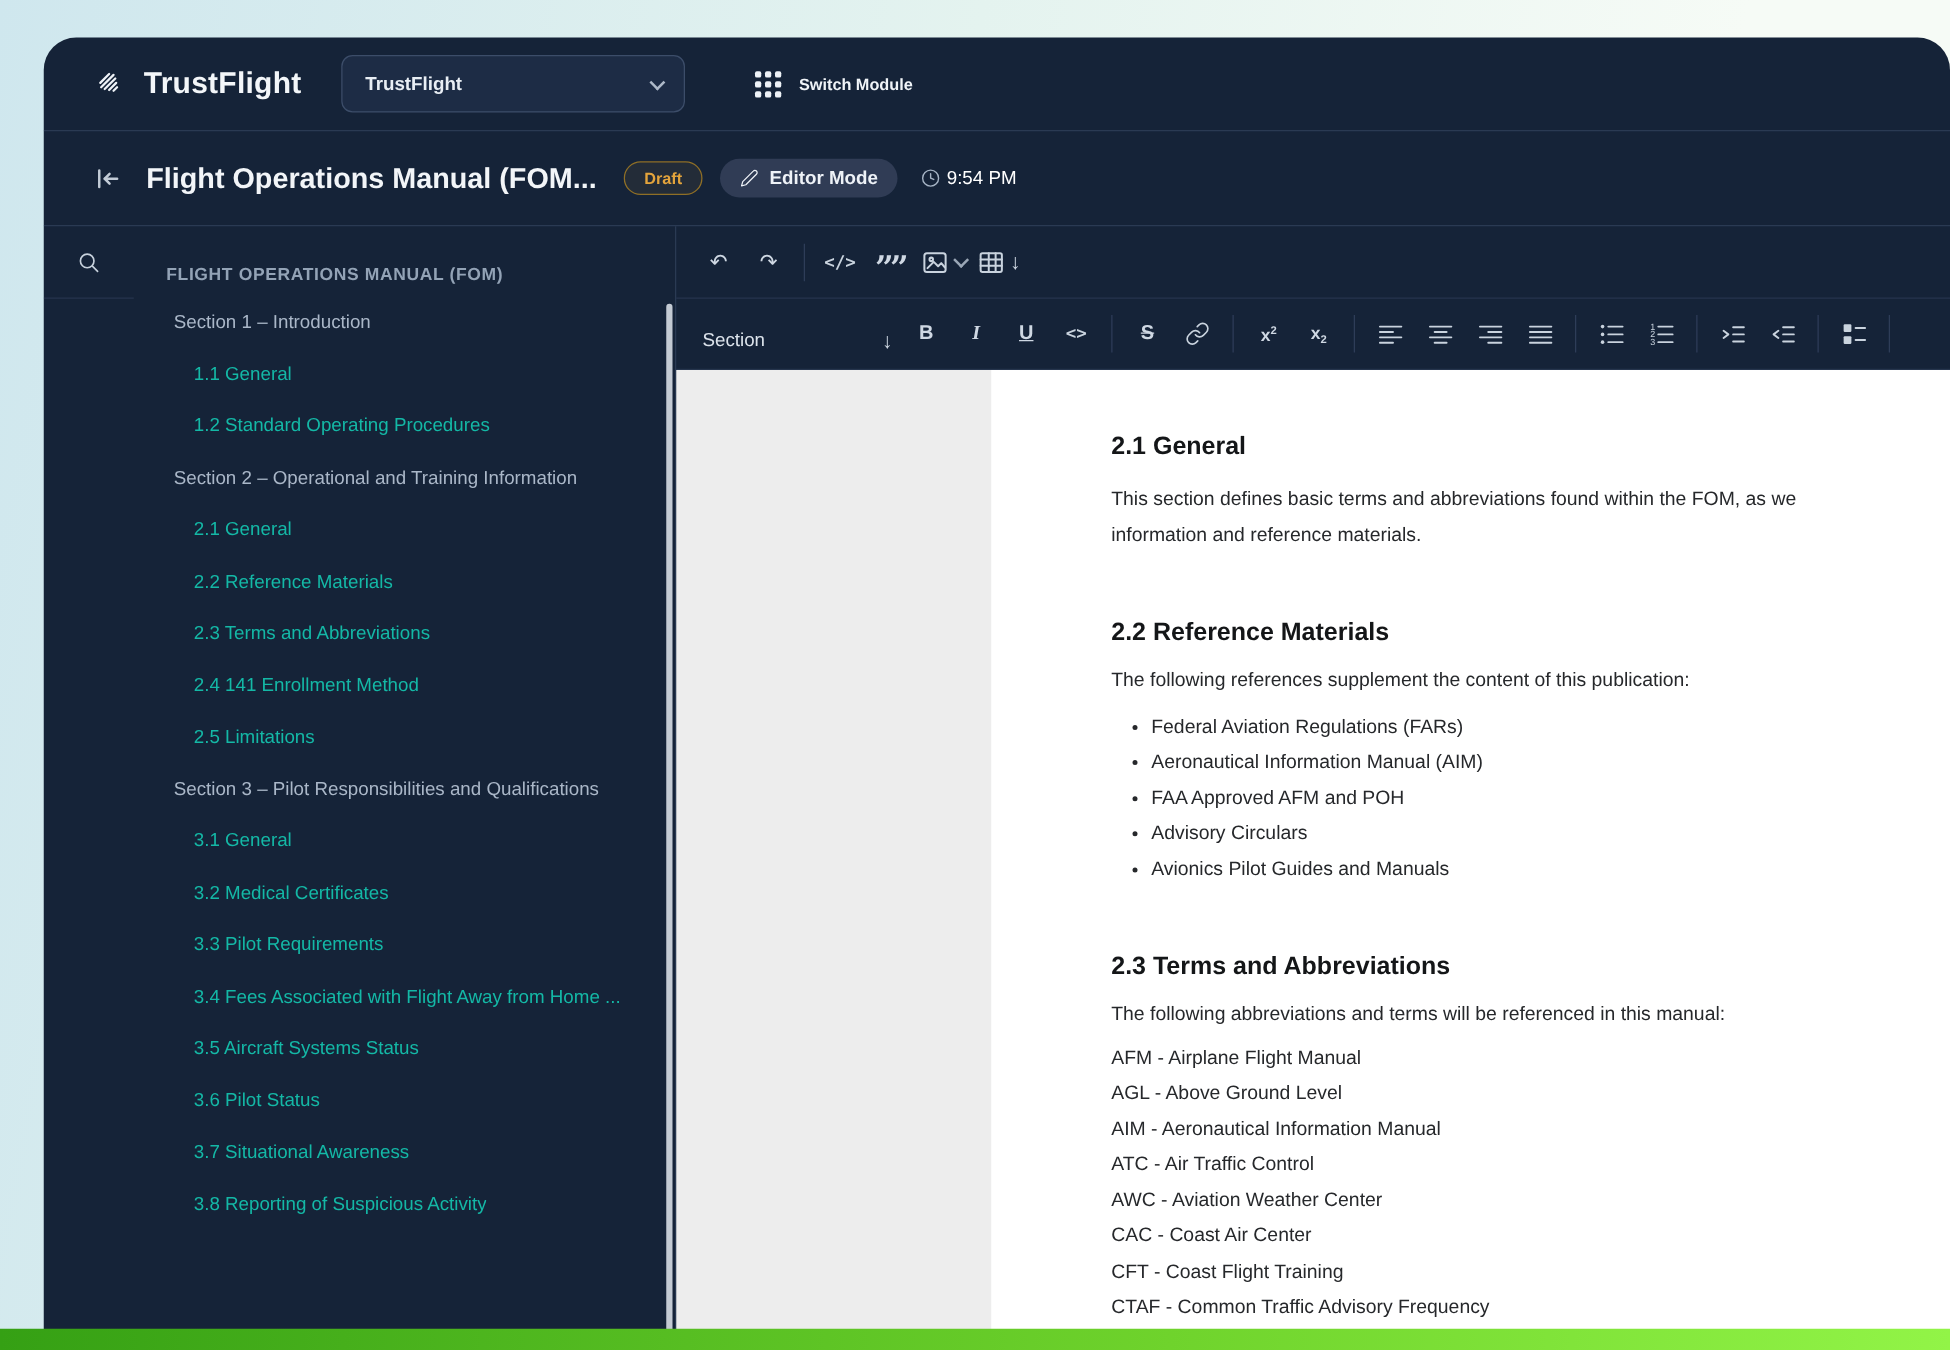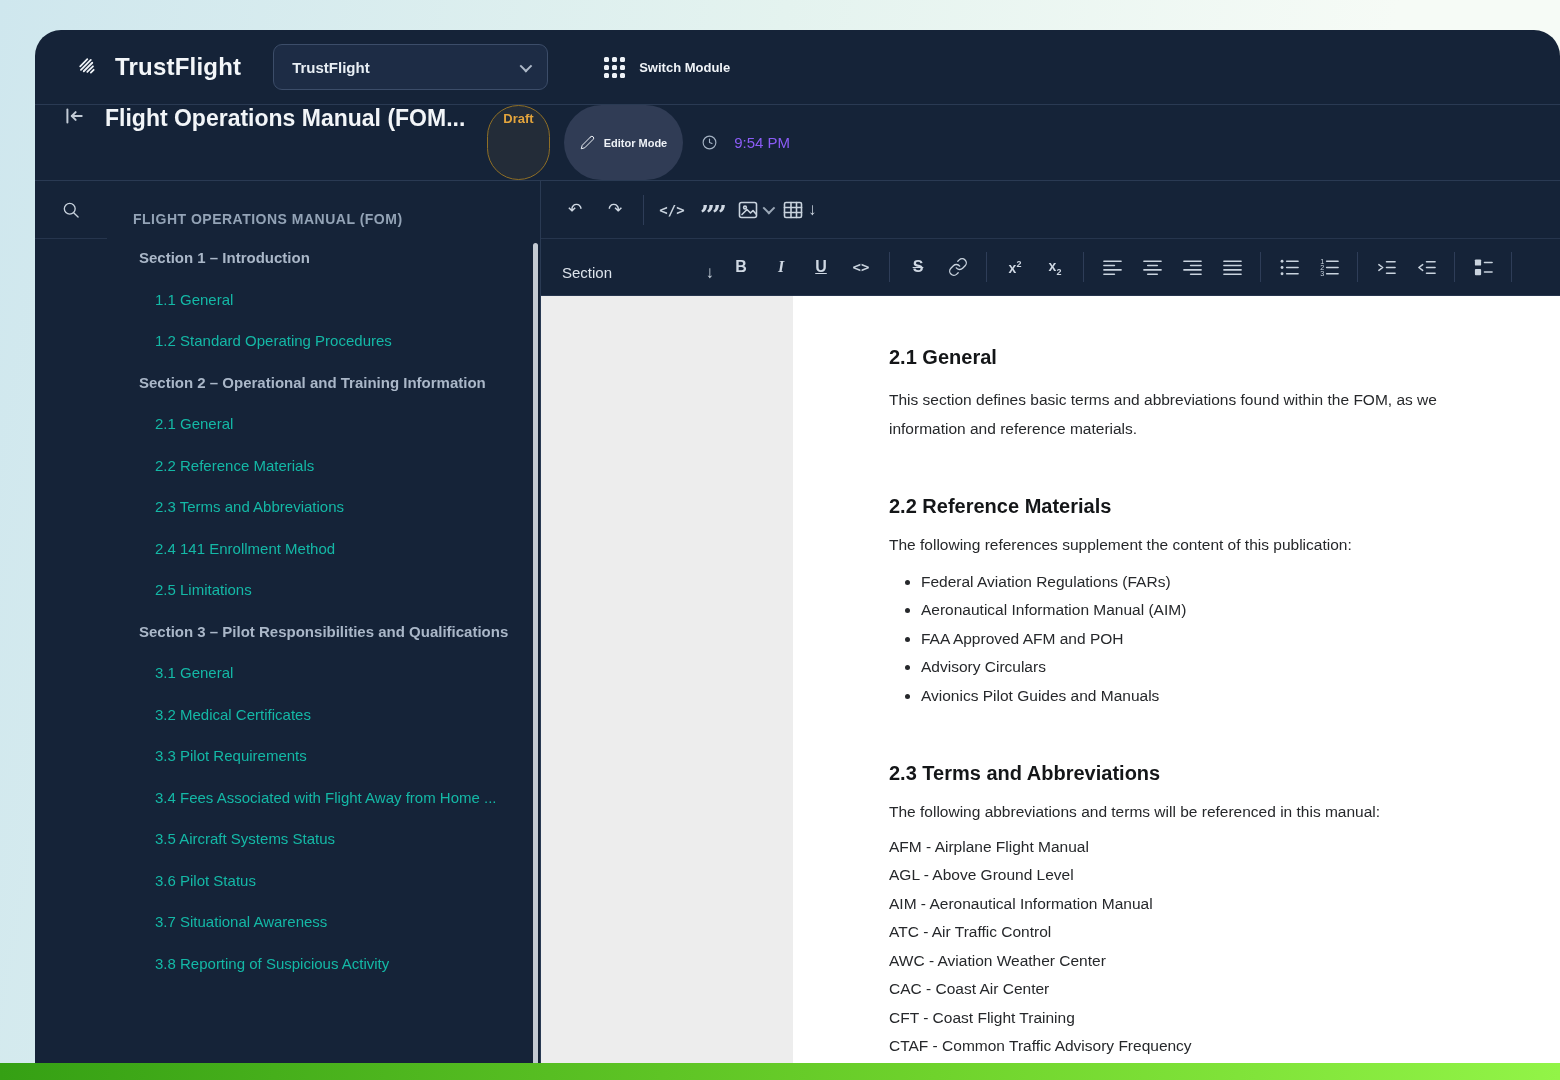--- a/index.html
+++ b/index.html
@@ -24,43 +24,43 @@
     padding:0 18px; cursor:pointer; }
   .org-select-label { color:#e8eef4; font-size:15px; font-weight:600; flex:1; }
   .chev { width:9px; height:9px; border-right:2px solid #aeb9c8; border-bottom:2px solid #aeb9c8;
     transform:rotate(45deg) translateY(-2px); }
   .switch-module { margin-left:56px; display:flex; align-items:center; gap:14px; cursor:pointer; }
   .grid-icon { display:grid; grid-template-columns:repeat(3,5px); grid-template-rows:repeat(3,5px);
     gap:3px; }
   .grid-icon i { background:#eef2f7; border-radius:1.5px; }
   .switch-module-label { color:#f0f4f8; font-size:13px; font-weight:600; }
   
-  .doc-header { height:76px; flex:0 0 76px; display:flex; 
-    padding:0 28px; border-bottom:1px solid #2a3a53; }
+  .doc-header { height:76px; flex:0 0 76px; display:flex; align-items:center;
+    padding:0 40px; border-bottom:1px solid #2a3a53; }
   .doc-title { margin-left:20px; color:#f2f5f8; font-size:23px; font-weight:700; }
   .draft-badge { margin-left:22px; color:#e3a43c; border:1.5px solid #8f6f26;
     background:rgba(227,164,60,.07); border-radius:999px; padding:5px 15px;
     font-size:13px; font-weight:700; }
   .editor-pill { margin-left:14px; background:#303c55; border-radius:999px;
     padding:7px 16px; display:flex; align-items:center; gap:9px; cursor:pointer; }
-  .editor-pill-label { color:#eef2f7; font-size:11px; font-weight:700; }
-  .time-wrap { margin-left:18px; display:flex; align-items:center; gap:16px;
-    color:#8b5cf6; font-size:15px; }
+  .editor-pill-label { color:#eef2f7; font-size:15px; font-weight:700; }
+  .time-wrap { margin-left:18px; display:flex; align-items:center; gap:4px;
+    color:#ffffff; font-size:15px; }
   
   .main { flex:1; display:flex; min-height:0; }
   .sidebar { width:506px; flex:0 0 506px; border-right:1px solid #2a3a53;
     display:flex; flex-direction:row; position:relative; }
   .search-row { height:58px; flex:0 0 58px; border-bottom:1px solid #26354d;
     display:flex; align-items:center; padding:0 26px; cursor:text; }
   .toc { flex:1; overflow:hidden; padding-top:20px; }
   .toc-title { height:36px; display:flex; align-items:center; padding:0 26px;
     color:#93a3b6; font-size:14px; font-weight:600; letter-spacing:.5px; }
   .toc-item { height:41.5px; display:flex; align-items:center; font-size:15px;
     cursor:pointer; }
-  .toc-item.section { padding-left:32px; color:#aab7c8; font-weight:700; }
+  .toc-item.section { padding-left:32px; color:#aab7c8; font-weight:400; }
   .toc-item.sub { padding-left:48px; color:#14b8a6; }
   .toc-item span { white-space:nowrap; overflow:hidden; text-overflow:clip; max-width:470px; }
   .side-scrollbar { position:absolute; right:2px; top:62px; bottom:0; width:5px;
     background:#c3cad3; border-radius:3px; }
   
   .editor { flex:1; display:flex; flex-direction:column; min-width:0; }
   .tb-row { height:58px; flex:0 0 58px; border-bottom:1px solid #26354d;
     display:flex; align-items:center; padding:0 14px; color:#c9d3de; }
   .tb-row.row2 { height:57px; flex:0 0 57px; }
   .tb-btn { min-width:30px; height:36px; display:flex; align-items:center;

